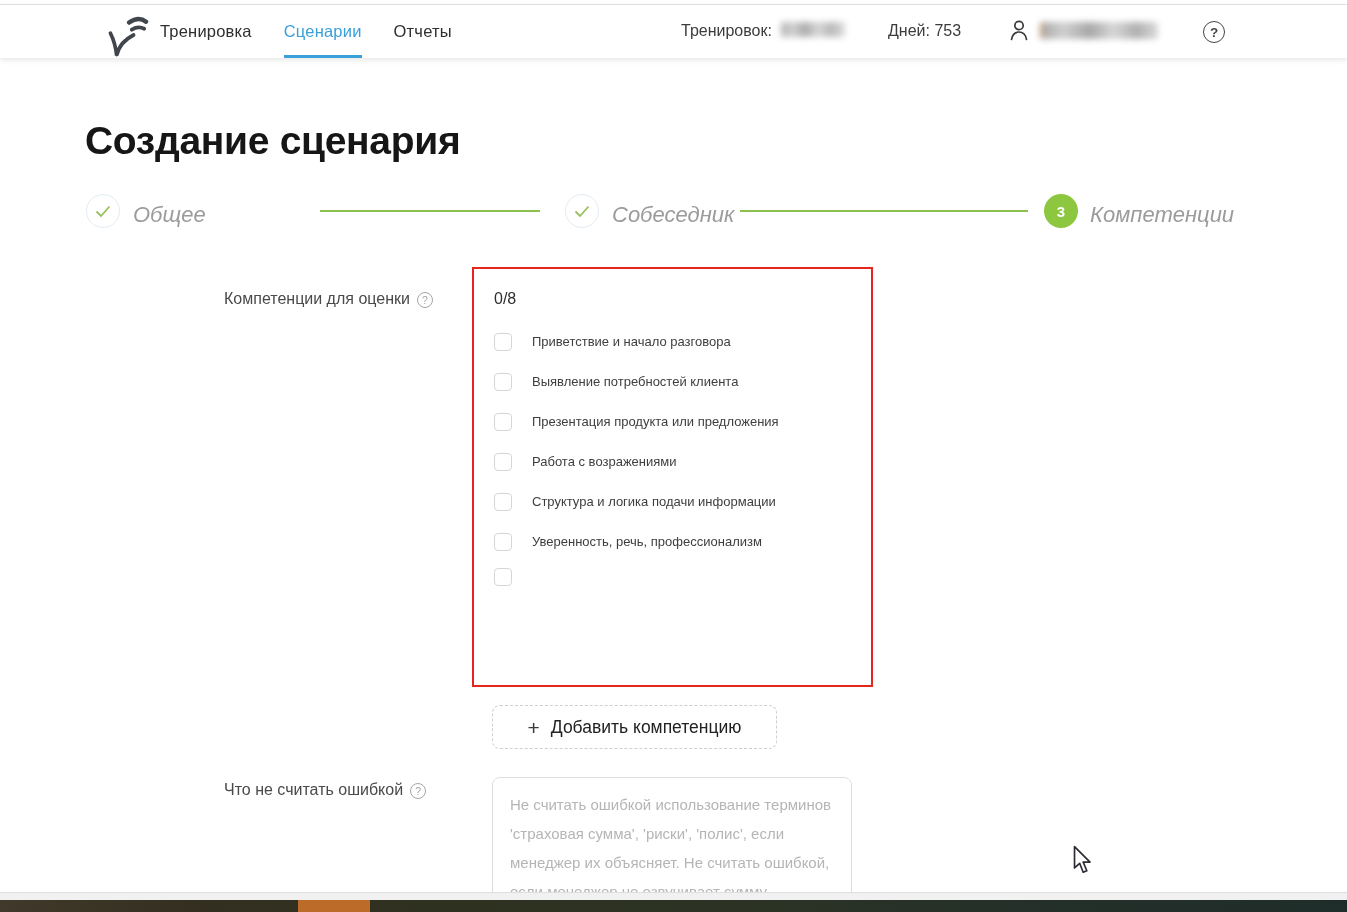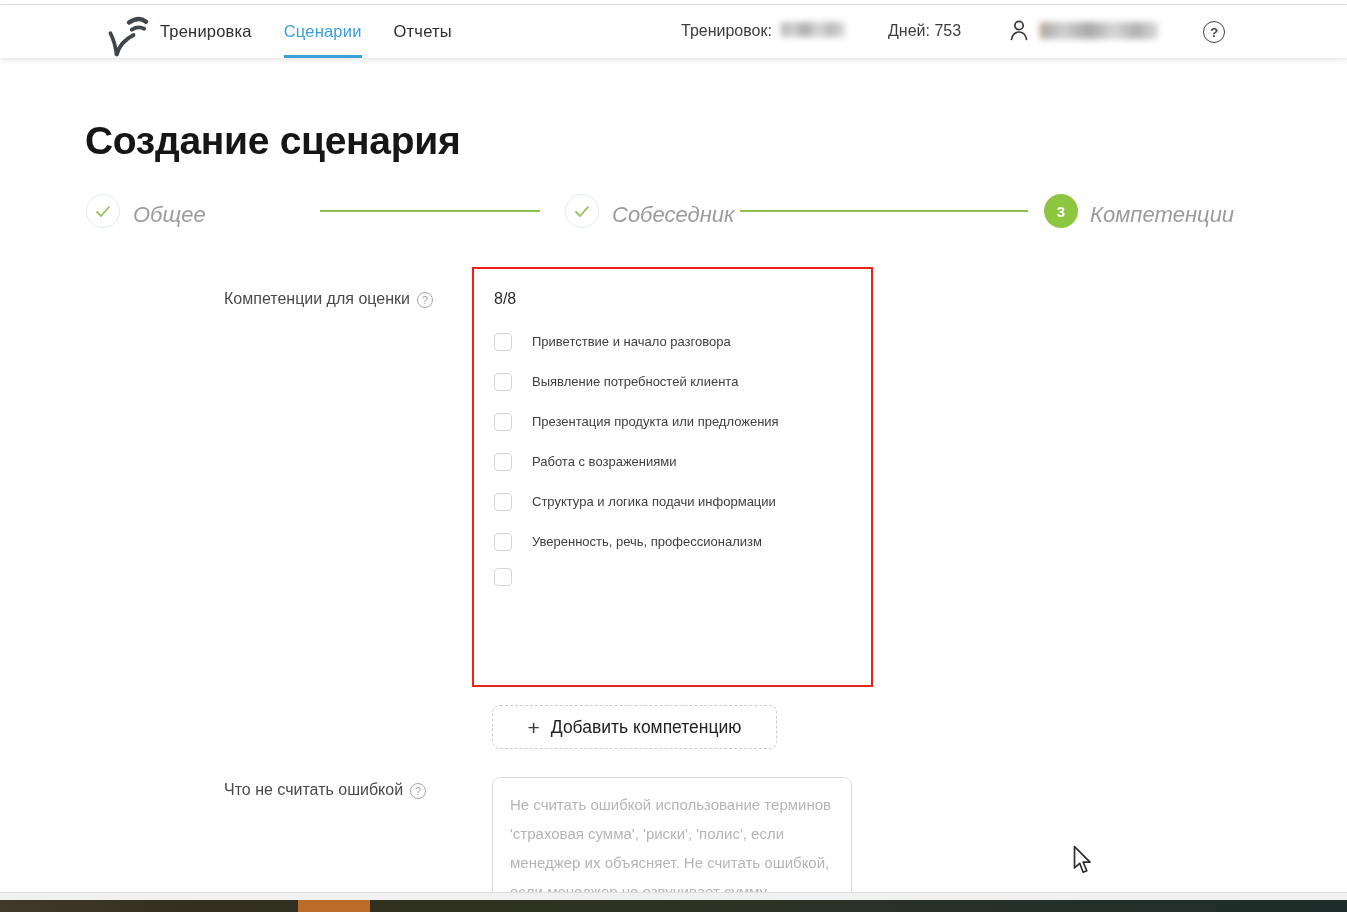--- a/index.html
+++ b/index.html
@@ -205,21 +205,21 @@
   <span>3</span>
 </div>
 <div class="step-label lbl3">Компетенции</div>
 
 <div class="field-label lbl-comp">
   <span>Компетенции для оценки</span>
   <span class="mini-help">?</span>
 </div>
 
 <div class="comp-box">
-  <div class="comp-counter">8/8</div>
+  <div class="comp-counter">0/8</div>
   <div>
 
       <div class="comp-row">
         <span class="checkbox"></span>
         <span class="comp-label">Приветствие и начало разговора</span>
       </div>
 
       <div class="comp-row">
         <span class="checkbox"></span>
         <span class="comp-label">Выявление потребностей клиента</span>

